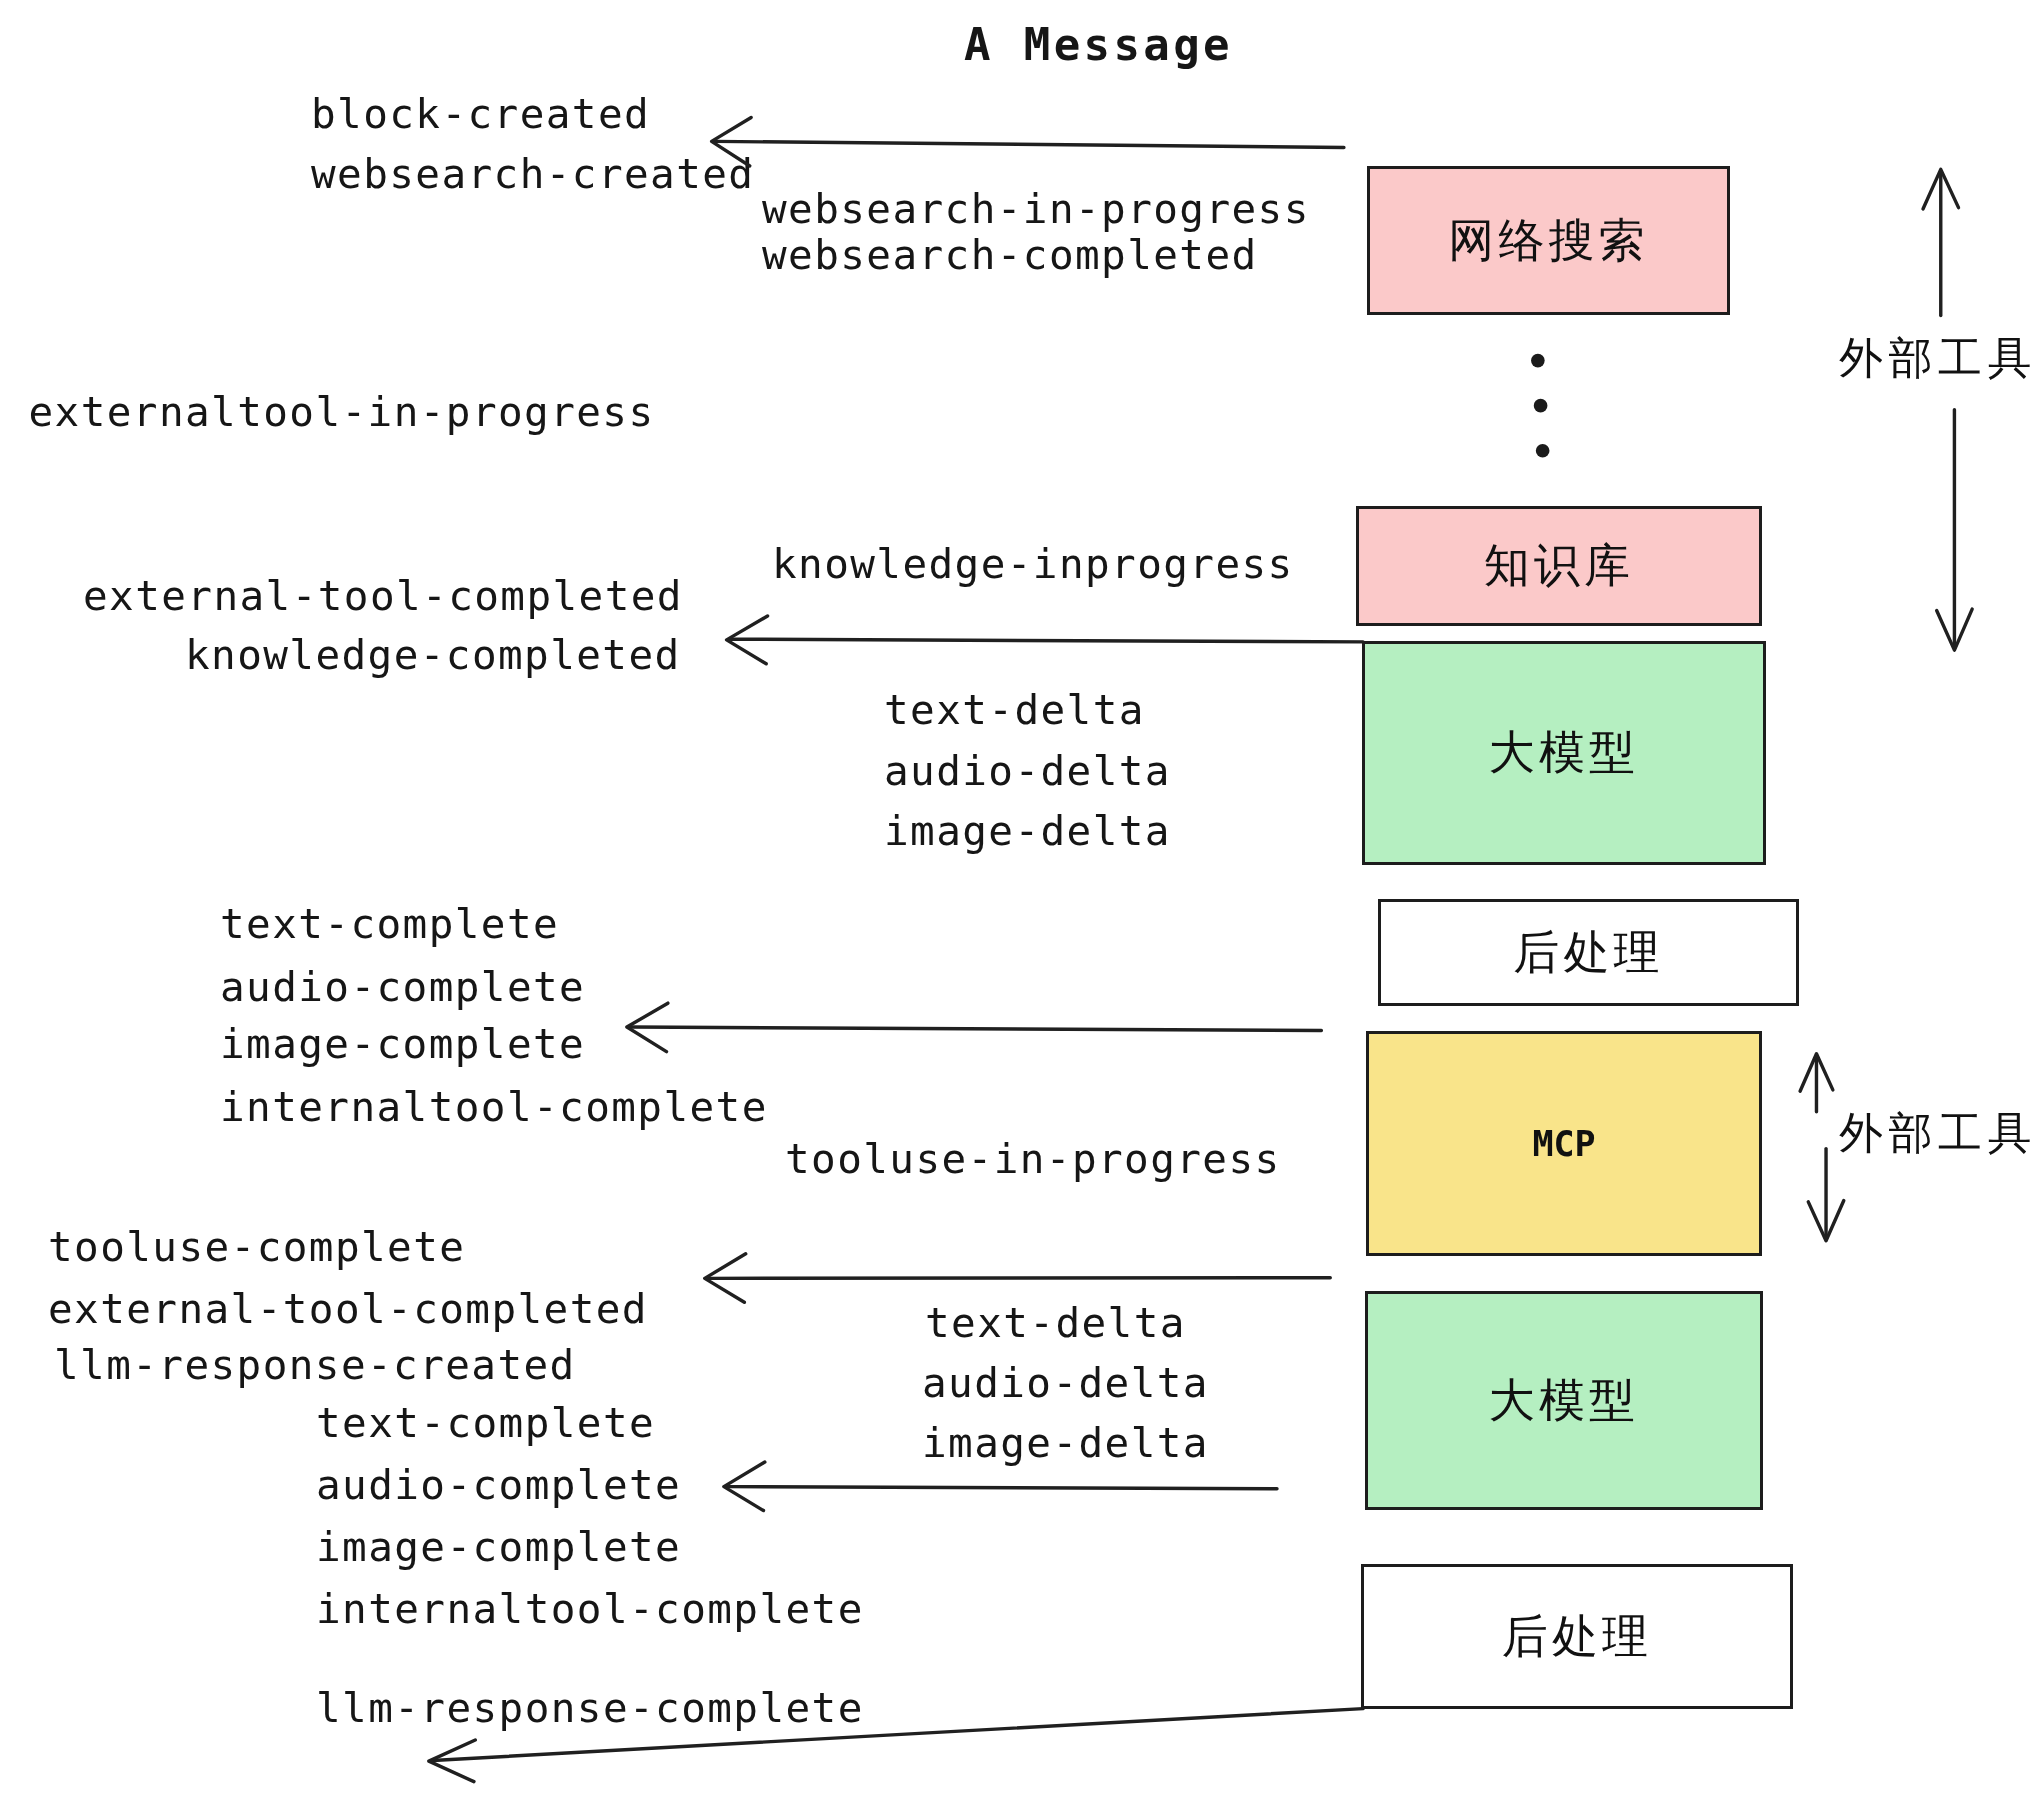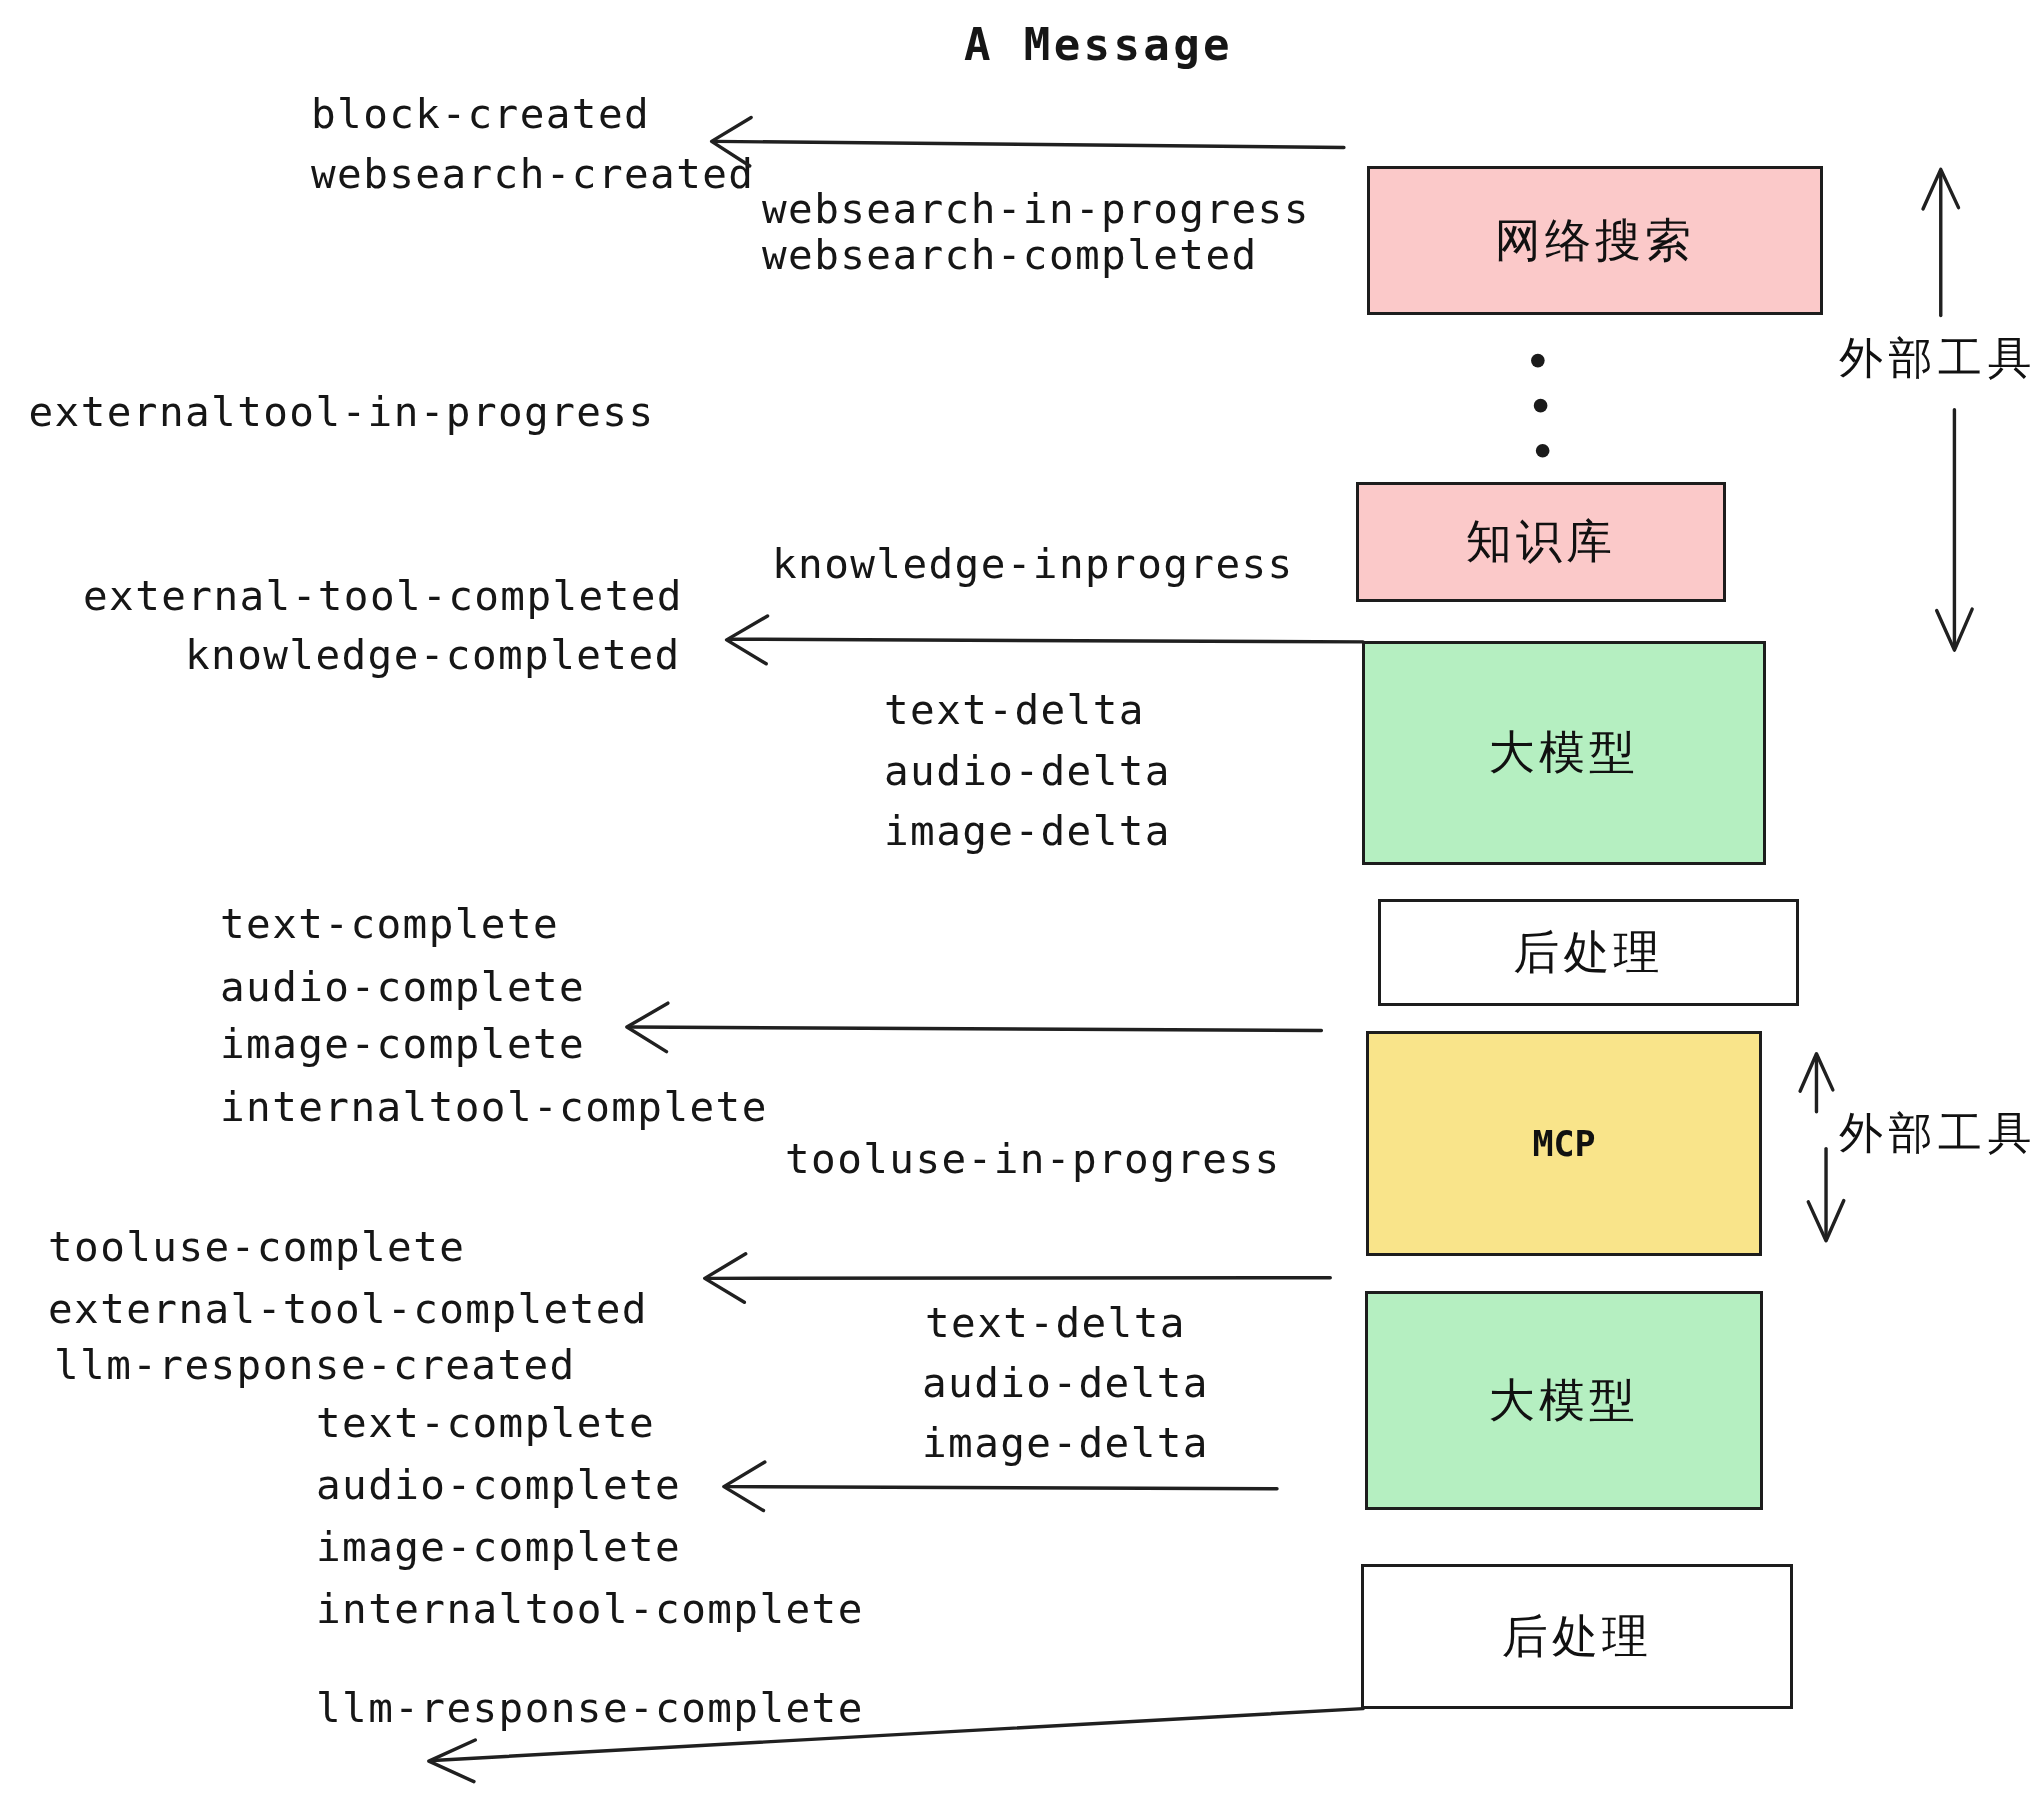--- a/index.html
+++ b/index.html
@@ -71,25 +71,25 @@
   }
   svg.overlay circle { fill: #1b1b1b; stroke: none; }
 </style>
 </head>
 <body>
 
 <div id="canvas">
 
   <div class="title" style="left:964px; top:19px;">A Message</div>
 
-  <div class="box" style="left:1367px; top:166px; width:456px; height:149px; background:#fbc9c9;">
+  <div class="box" style="left:1367px; top:166px; width:363px; height:149px; background:#fbc9c9;">
     <span class="cjk-label">网络搜索</span>
   </div>
 
-  <div class="box" style="left:1356px; top:482px; width:370px; height:120px; background:#fbc9c9;">
+  <div class="box" style="left:1356px; top:506px; width:406px; height:120px; background:#fbc9c9;">
     <span class="cjk-label">知识库</span>
   </div>
 
   <div class="box" style="left:1362px; top:641px; width:404px; height:224px; background:#b5efc1;">
     <span class="cjk-label">大模型</span>
   </div>
 
   <div class="box" style="left:1378px; top:899px; width:421px; height:107px; background:#ffffff;">
     <span class="cjk-label">后处理</span>
   </div>

